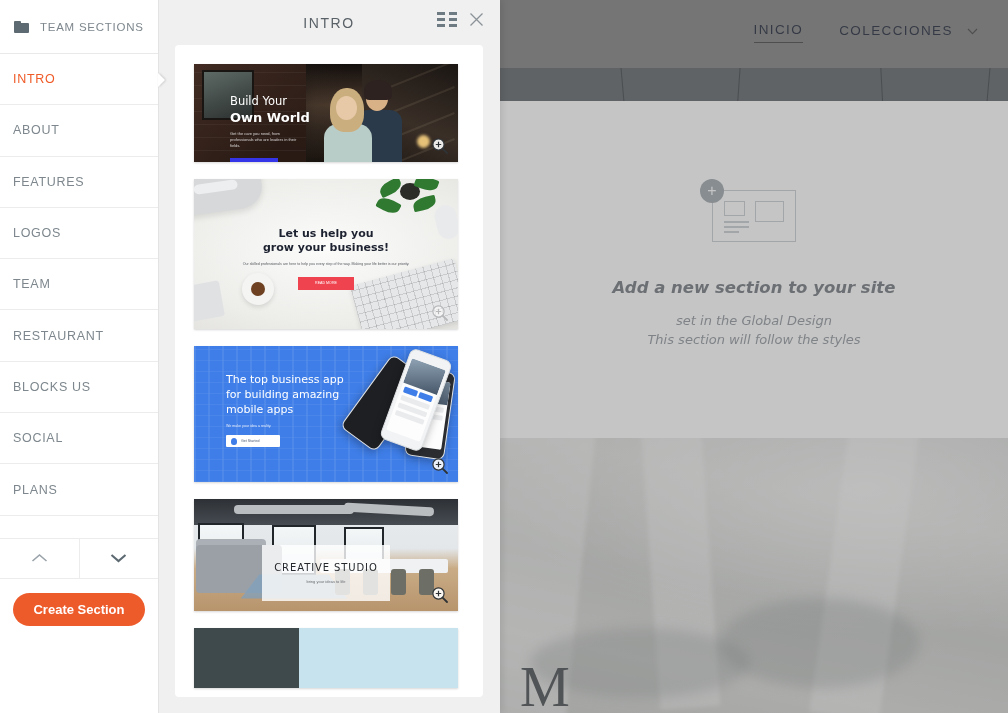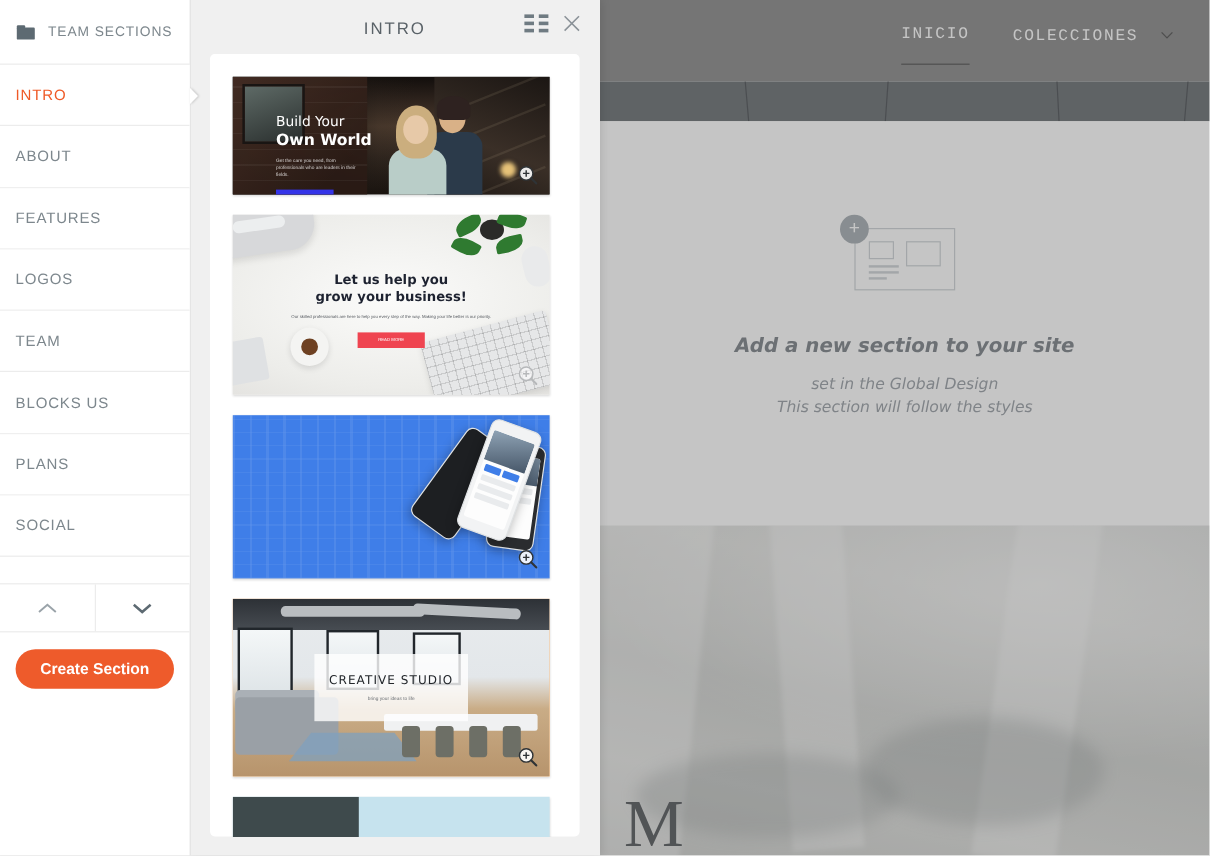--- a/index.html
+++ b/index.html
@@ -14,22 +14,22 @@
   .site { position: absolute; inset: 0; background: #ffffff; }
   .site-nav {
     position: absolute; left: 0; top: 0; width: 1008px; height: 68px;
     background: #7b7b7b;
   }
   .site-nav-inner {
     position: absolute; right: 30px; top: 22px;
     display: flex; align-items: center; gap: 36px;
   }
   .nav-link {
-    font-size: 13.5px; letter-spacing: 1.4px; color: #ffffff;
-    font-family: Liberation Mono, monospace; padding-bottom: 16px;
+    font-size: 13.5px; letter-spacing: 1.4px; color: #0f172a;
+    font-family: Liberation Sans, sans-serif; padding-bottom: 5px;
   }
   .nav-link.active { border-bottom: 1.5px solid #3a3a3a; }
   .nav-chevron { display: inline-block; margin-left: 9px; }
   .nav-chevron svg { display: block; }
 
   .site-strip {
     position: absolute; left: 0; top: 68px; width: 1008px; height: 33px;
     background: #565c60; overflow: hidden;
   }
   .strip-seam {
@@ -355,21 +355,21 @@
   .t3 .scr {
     position: absolute; left: 3px; top: 9px; right: 3px; bottom: 9px;
     background: #fdfdfd; border-radius: 2px; overflow: hidden;
   }
   .t3 .scr .topimg { height: 34%; background: linear-gradient(160deg,#8fa3b5,#475769); }
   .t3 .scr .row { height: 5px; margin: 3px; background: #e9ebed; border-radius: 1px; }
   .t3 .scr .btnrow { display: flex; gap: 2px; margin: 3px; }
   .t3 .scr .btnrow i { flex: 1; height: 6px; background: #3f7ee8; border-radius: 1px; }
 
   
-  .t4 { height: 148px; background: #fdba74; }
+  .t4 { height: 112px; background: #fef9c3; }
   .t4 .loft {
     position: absolute; inset: 0;
     background:
       linear-gradient(180deg, #e9ecee 0%, #e3e7ea 44%, #c9ac86 62%, #b7946c 100%);
   }
   .t4 .ceiling {
     position: absolute; left: 0; top: 0; width: 264px; height: 26px;
     background: linear-gradient(180deg, #2d3136, #474c52);
   }
   .t4 .duct {
@@ -499,27 +499,30 @@
       <div class="sb-item">
         <span>FEATURES</span>
       </div>
       <div class="sb-item">
         <span>LOGOS</span>
       </div>
       <div class="sb-item">
         <span>TEAM</span>
       </div>
       <div class="sb-item">
+        <span>RESTAURANT</span>
+      </div>
+      <div class="sb-item">
         <span>BLOCKS US</span>
+      </div>
+      <div class="sb-item">
+        <span>SOCIAL</span>
       </div>
       <div class="sb-item">
         <span>PLANS</span>
-      </div>
-      <div class="sb-item">
-        <span>SOCIAL</span>
       </div>
     </div>
 
     <div class="sb-spacer"></div>
 
     <div class="sb-arrows">
       <div class="sb-arrow">
         <span>
           <svg width="17" height="10" viewBox="0 0 17 10">
               <path d="M1.5 8 L8.5 2 L15.5 8" fill="none" stroke="#9aa3a9" stroke-width="1.6"></path>
@@ -642,20 +645,30 @@
               <div class="topimg"></div>
               <div class="btnrow">
                   <i></i>
                   <i></i>
                 </div>
               <div class="row"></div>
                 <div class="row"></div>
                 <div class="row"></div>
             </div>
           </div>
+          <div class="txt">
+            <div class="h3a">The top business app</div>
+            <div class="h3a">for building amazing</div>
+            <div class="h3a">mobile apps</div>
+            <div class="p">We make your idea a reality.</div>
+            <div class="btn">
+              <span class="apple"></span>
+              <span>Get Started</span>
+            </div>
+          </div>
           <span class="mag">
             <svg width="17" height="17" viewBox="0 0 17 17">
               <circle cx="7.5" cy="7.5" r="5.6" fill="rgba(255,255,255,.9)" stroke="#2f3336" stroke-width="1.2"></circle>
               <path d="M7.5 4.8 V10.2 M4.8 7.5 H10.2" stroke="#2f3336" stroke-width="1.2"></path>
               <path d="M11.6 11.6 L16 16" stroke="#2f3336" stroke-width="1.8" stroke-linecap="round"></path>
             </svg>
           </span>
         </div>
 
         <div class="thumb t4">

